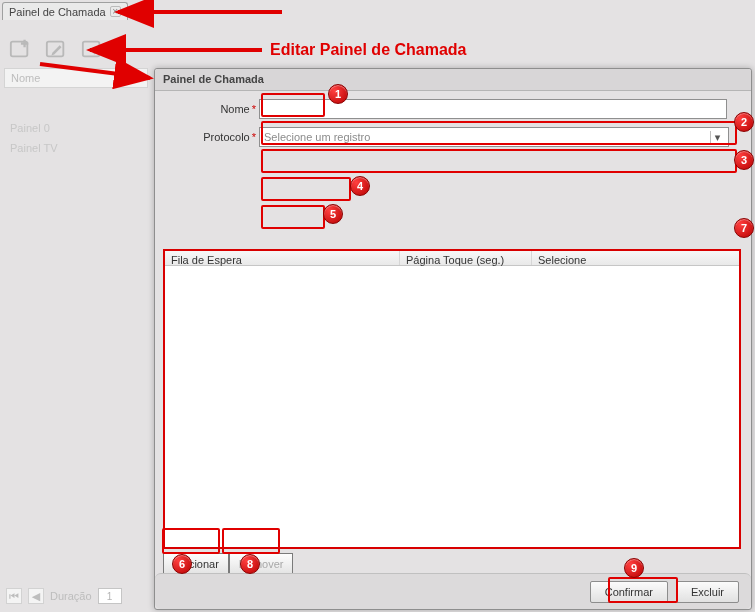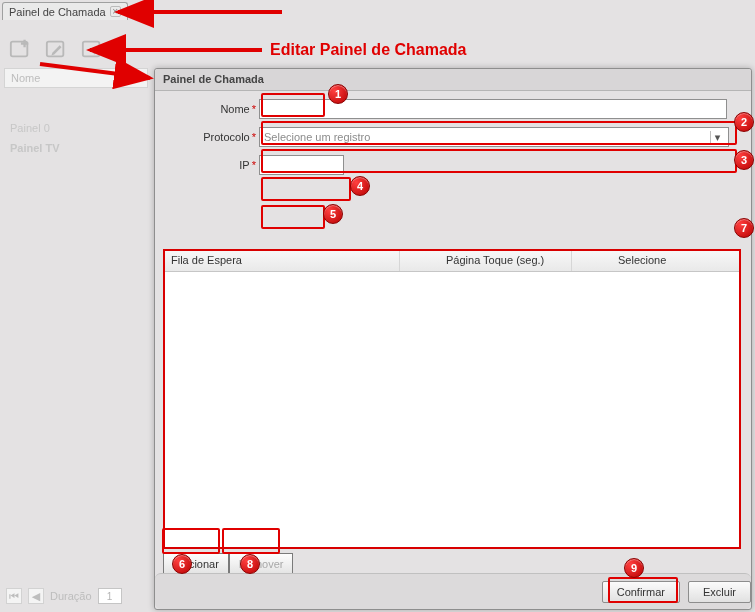--- a/index.html
+++ b/index.html
@@ -13,21 +13,21 @@
 
 
 .toolbar { position: absolute; left: 6px; top: 36px; display: flex; gap: 8px; }
 .tbtn { width: 28px; height: 26px; display: flex; align-items: center; justify-content: center; color: #b9b9b9; }
 .tbtn svg { width: 24px; height: 22px; }
 
 
 .grid-header { position: absolute; left: 4px; top: 68px; width: 144px; height: 20px; background: #f3f3f3; border: 1px solid #d4d4d4; font-size: 11px; color: #bdbdbd; padding: 3px 6px; }
 .grid-row { position: absolute; width: 144px; height: 18px; font-size: 11px; color: #c7c7c7; padding: 2px 6px; margin-top: 28px; }
 .row-a { left: 4px; top: 92px; }
-.row-b { left: 4px; top: 112px; font-weight: bold; }
+.row-b { left: 4px; top: 112px; }
 
 
 .dialog { position: absolute; left: 154px; top: 68px; width: 598px; height: 542px; background: #e4e2e3; border: 1px solid #8e8e8e; border-radius: 3px; box-shadow: 0 0 6px rgba(0,0,0,0.25); }
 .dialog-title { height: 22px; background: #d8d6d7; border-bottom: 1px solid #b5b5b5; font-size: 11px; font-weight: bold; color: #444; padding: 4px 8px; border-top-left-radius: 3px; border-top-right-radius: 3px; }
 .dialog-body { position: relative; padding: 8px 12px; height: 480px; }
 
 .frow { display: flex; align-items: center; margin-bottom: 8px; }
 .flabel { width: 92px; text-align: right; font-size: 11px; color: #333; padding-right: 3px; }
 .req { color: #c00; margin-left: 2px; }
 .finput { height: 20px; border: 1px solid #8f8f8f; background: #fff; font-size: 11px; padding: 2px 4px; color: #333; }
@@ -36,29 +36,29 @@
 .fselect .caret { width: 14px; text-align: center; color: #555; border-left: 1px solid #bdbdbd; }
 
 .w60 { width: 60px; }
 .w468 { width: 468px; }
 .w470 { width: 470px; }
 .w85 { width: 85px; }
 .w58 { width: 58px; }
 
 
 .inner-grid { border: 2px solid #d80000; background: #fff; position: absolute; left: 8px; top: 158px; width: 578px; height: 300px; }
-.ig-head { display: flex; background: linear-gradient(#f7f7f7,#e9e9e9); border-bottom: 1px solid #c6c6c6; height: 21px; font-size: 11px; color: #333; gap: 40px; }
+.ig-head { display: flex; background: linear-gradient(#f7f7f7,#e9e9e9); border-bottom: 1px solid #c6c6c6; height: 15px; font-size: 11px; color: #333; }
 .ig-head > div { padding: 3px 6px; border-right: 1px solid #d6d6d6; }
 .c1 { width: 235px; } .c2 { width: 127px; } .c3 { width: 132px; } .c4 { width: 78px; border-right: none !important; }
 
 .grid-buttons { position: absolute; left: 8px; top: 462px; display: flex; }
 .gbtn { border: 1px solid #7a7a7a; background: linear-gradient(#fdfdfd,#e3e3e3); font-size: 11px; color: #333; padding: 3px 9px; height: 22px; }
 .gbtn.disabled { color: #a8a8a8; }
 
-.dialog-footer { position: absolute; left: 0; right: 0; bottom: 0; height: 36px; background: #dcdadb; border-top: 1px solid #c0c0c0; display: flex; justify-content: flex-end; align-items: center; gap: 8px; border-radius: 6px; }
+.dialog-footer { position: absolute; left: 0; right: 0; bottom: 0; height: 36px; background: #dcdadb; border-top: 1px solid #c0c0c0; display: flex; justify-content: flex-end; align-items: center; padding-right: 12px; gap: 8px; border-radius: 6px; }
 .fbtn { border: 1px solid #8d8d8d; background: linear-gradient(#fbfbfb,#e1e1e1); font-size: 11px; color: #333; padding: 4px 14px; border-radius: 2px; }
 
 
 .pager { position: absolute; left: 6px; bottom: 8px; display: flex; align-items: center; gap: 6px; color: #bdbdbd; font-size: 11px; }
 .pager .pg { width: 16px; height: 16px; border: 1px solid #d2d2d2; display: flex; align-items: center; justify-content: center; background: #f4f4f4; }
 .pager input { width: 24px; height: 16px; border: 1px solid #c5c5c5; font-size: 10px; text-align: center; color: #b4b4b4; }
 
 
 .ann-text { position: absolute; color: #e00000; font-weight: bold; font-size: 16px; }
 .ann1 { left: 290px; top: 4px; }
@@ -118,24 +118,20 @@
       </div>
 
       <div class="frow">
         <div class="flabel"><span>Protocolo</span><span class="req">*</span></div>
         <div class="fselect w470">
           <span>Selecione um registro</span>
           <span class="caret">▾</span>
         </div>
       </div>
 
-      <div class="frow">
-        <div class="flabel"><span>IP</span><span class="req">*</span></div>
-        <input class="finput w85" value="" style="">
-      </div>
 
 
       <div class="inner-grid">
         <div class="ig-head">
           <div class="c1"><span>Fila de Espera</span></div>
           <div class="c3"><span>Página Toque (seg.)</span></div>
           <div class="c4"><span>Selecione</span></div>
         </div>
       </div>
 

